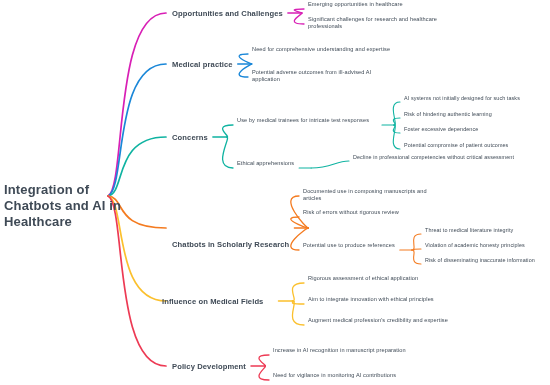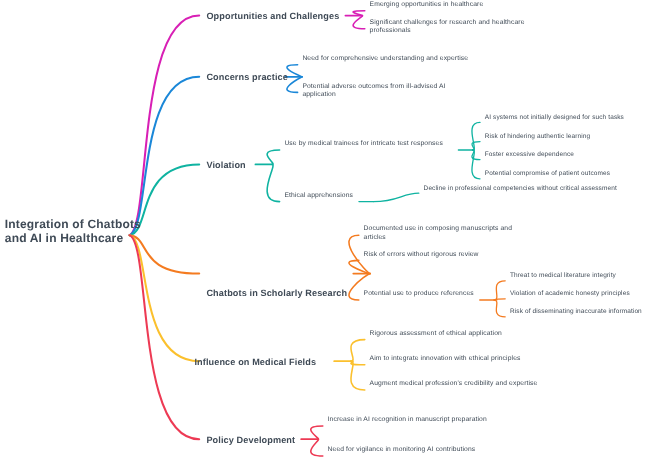--- a/index.html
+++ b/index.html
@@ -30,21 +30,21 @@
     display: block;
   }
   .node-label {
     position: absolute;
     color: #3f4a56;
     line-height: 1.22;
     white-space: pre-line;
     letter-spacing: 0.1px;
   }
   .level-0 {
-    font-size: 10px;
+    font-size: 13px;
     font-weight: 600;
     letter-spacing: 0.15px;
   }
   .level-1 {
     font-size: 7.6px;
     font-weight: 600;
   }
   .level-2 {
     font-size: 5.6px;
     font-weight: 400;
@@ -100,24 +100,24 @@
       <path d="M 108 196 C 126 204.5, 113.19999999999999 366, 166 366" class="branch-path" stroke="#ed3a54" stroke-width="1.7"></path>
       <path d="M 250.96875 366 L 264.96875 366" class="branch-path" stroke="#ed3a54" stroke-width="1.4"></path>
       <path d="M 264.96875 366 C 268.5828125 366, 247 355, 269 355" class="branch-path" stroke="#ed3a54" stroke-width="1.3"></path>
       <path d="M 264.96875 366 C 268.5828125 366, 247 380, 269 380" class="branch-path" stroke="#ed3a54" stroke-width="1.3"></path>
     </svg>
   <div id="label-layer">
     <div class="node-label level-0" style="left:4px; top:182px; width:130px;">Integration of Chatbots and AI in Healthcare</div>
   <div class="node-label level-1" style="left: 172px; top: 9px;">Opportunities and Challenges</div>
       <div class="node-label level-2" style="left: 308px; top: 1px;">Emerging opportunities in healthcare</div>
       <div class="node-label level-2" style="left: 308px; top: 16px; width: 140px;">Significant challenges for research and healthcare professionals</div>
-      <div class="node-label level-1" style="left: 172px; top: 60px;">Concerns practice</div>
+      <div class="node-label level-1" style="left: 172px; top: 60px;">Medical practice</div>
       <div class="node-label level-2" style="left: 252px; top: 46px; width: 140px;">Need for comprehensive understanding and expertise</div>
       <div class="node-label level-2" style="left: 252px; top: 69px; width: 140px;">Potential adverse outcomes from ill-advised AI application</div>
-      <div class="node-label level-1" style="left: 172px; top: 133px;">Violation</div>
+      <div class="node-label level-1" style="left: 172px; top: 133px;">Concerns</div>
       <div class="node-label level-2" style="left: 237px; top: 117px; width: 140px;">Use by medical trainees for intricate test responses</div>
       <div class="node-label level-3" style="left: 404px; top: 95px;">AI systems not initially designed for such tasks</div>
       <div class="node-label level-3" style="left: 404px; top: 111px;">Risk of hindering authentic learning</div>
       <div class="node-label level-3" style="left: 404px; top: 126px;">Foster excessive dependence</div>
       <div class="node-label level-3" style="left: 404px; top: 142px;">Potential compromise of patient outcomes</div>
       <div class="node-label level-2" style="left: 237px; top: 160px;">Ethical apprehensions</div>
       <div class="node-label level-3" style="left: 353px; top: 154px;">Decline in professional competencies without critical assessment</div>
       <div class="node-label level-1" style="left: 172px; top: 224px; margin-top: 16px;">Chatbots in Scholarly Research</div>
       <div class="node-label level-2" style="left: 303px; top: 188px; width: 140px;">Documented use in composing manuscripts and articles</div>
       <div class="node-label level-2" style="left: 303px; top: 209px;">Risk of errors without rigorous review</div>

